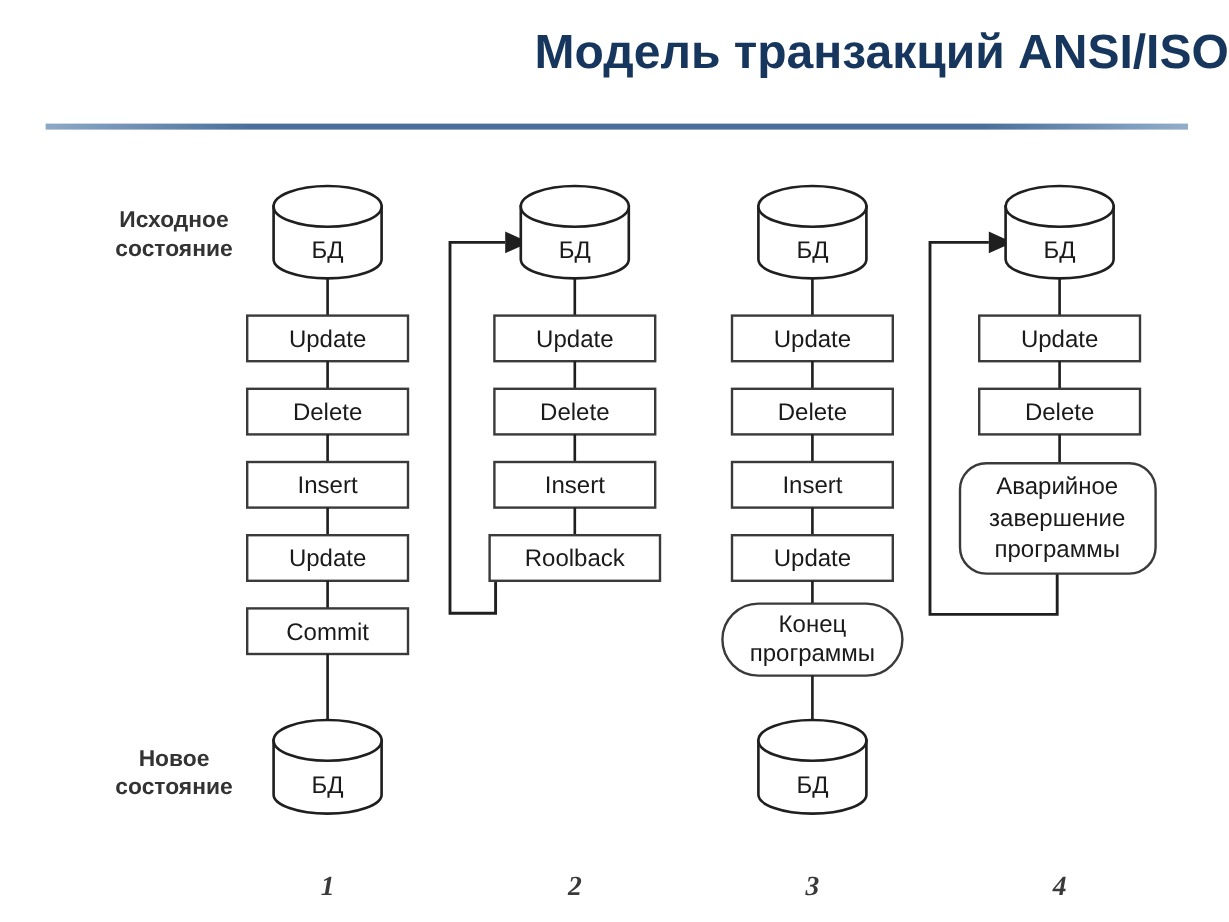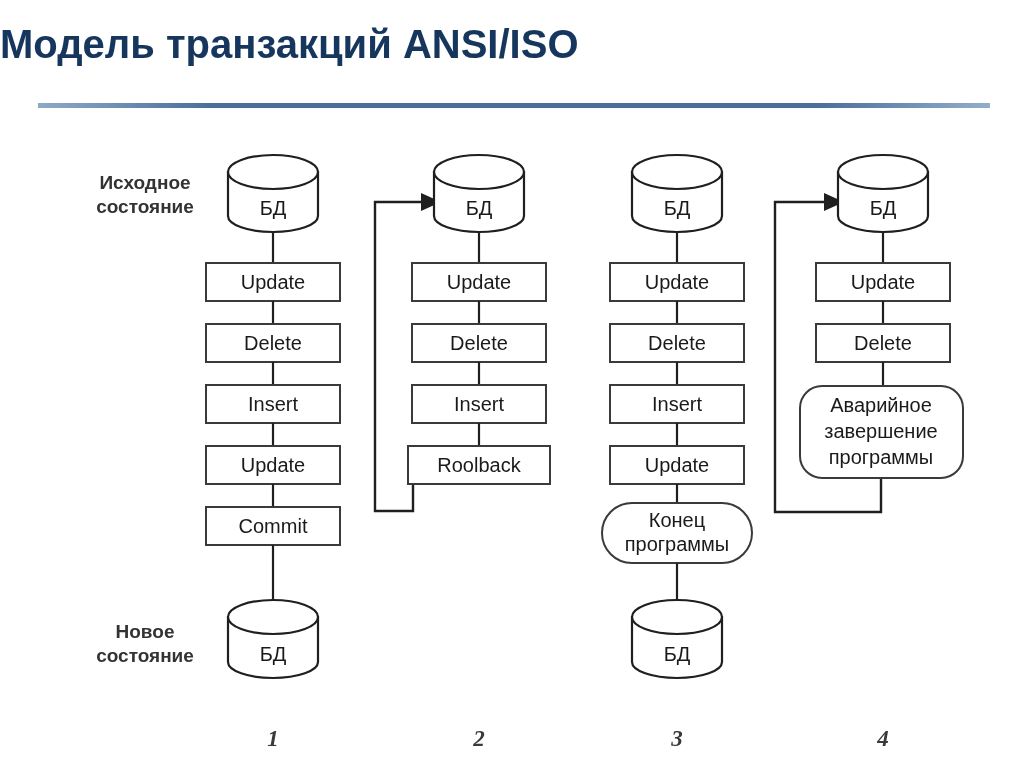--- a/index.html
+++ b/index.html
@@ -14,21 +14,21 @@
     overflow: hidden;
     font-family: "Liberation Sans", sans-serif;
   }
 
   
   #slide-title {
     position: absolute;
     left: 0;
     top: 18px;
     width: 1024px;
-    text-align: left;
+    text-align: right;
     font-family: "Liberation Sans", sans-serif;
     font-weight: bold;
     font-size: 40px;
     line-height: 52px;
     color: #17365d;
     letter-spacing: 0px;
     white-space: nowrap;
   }
 
   

